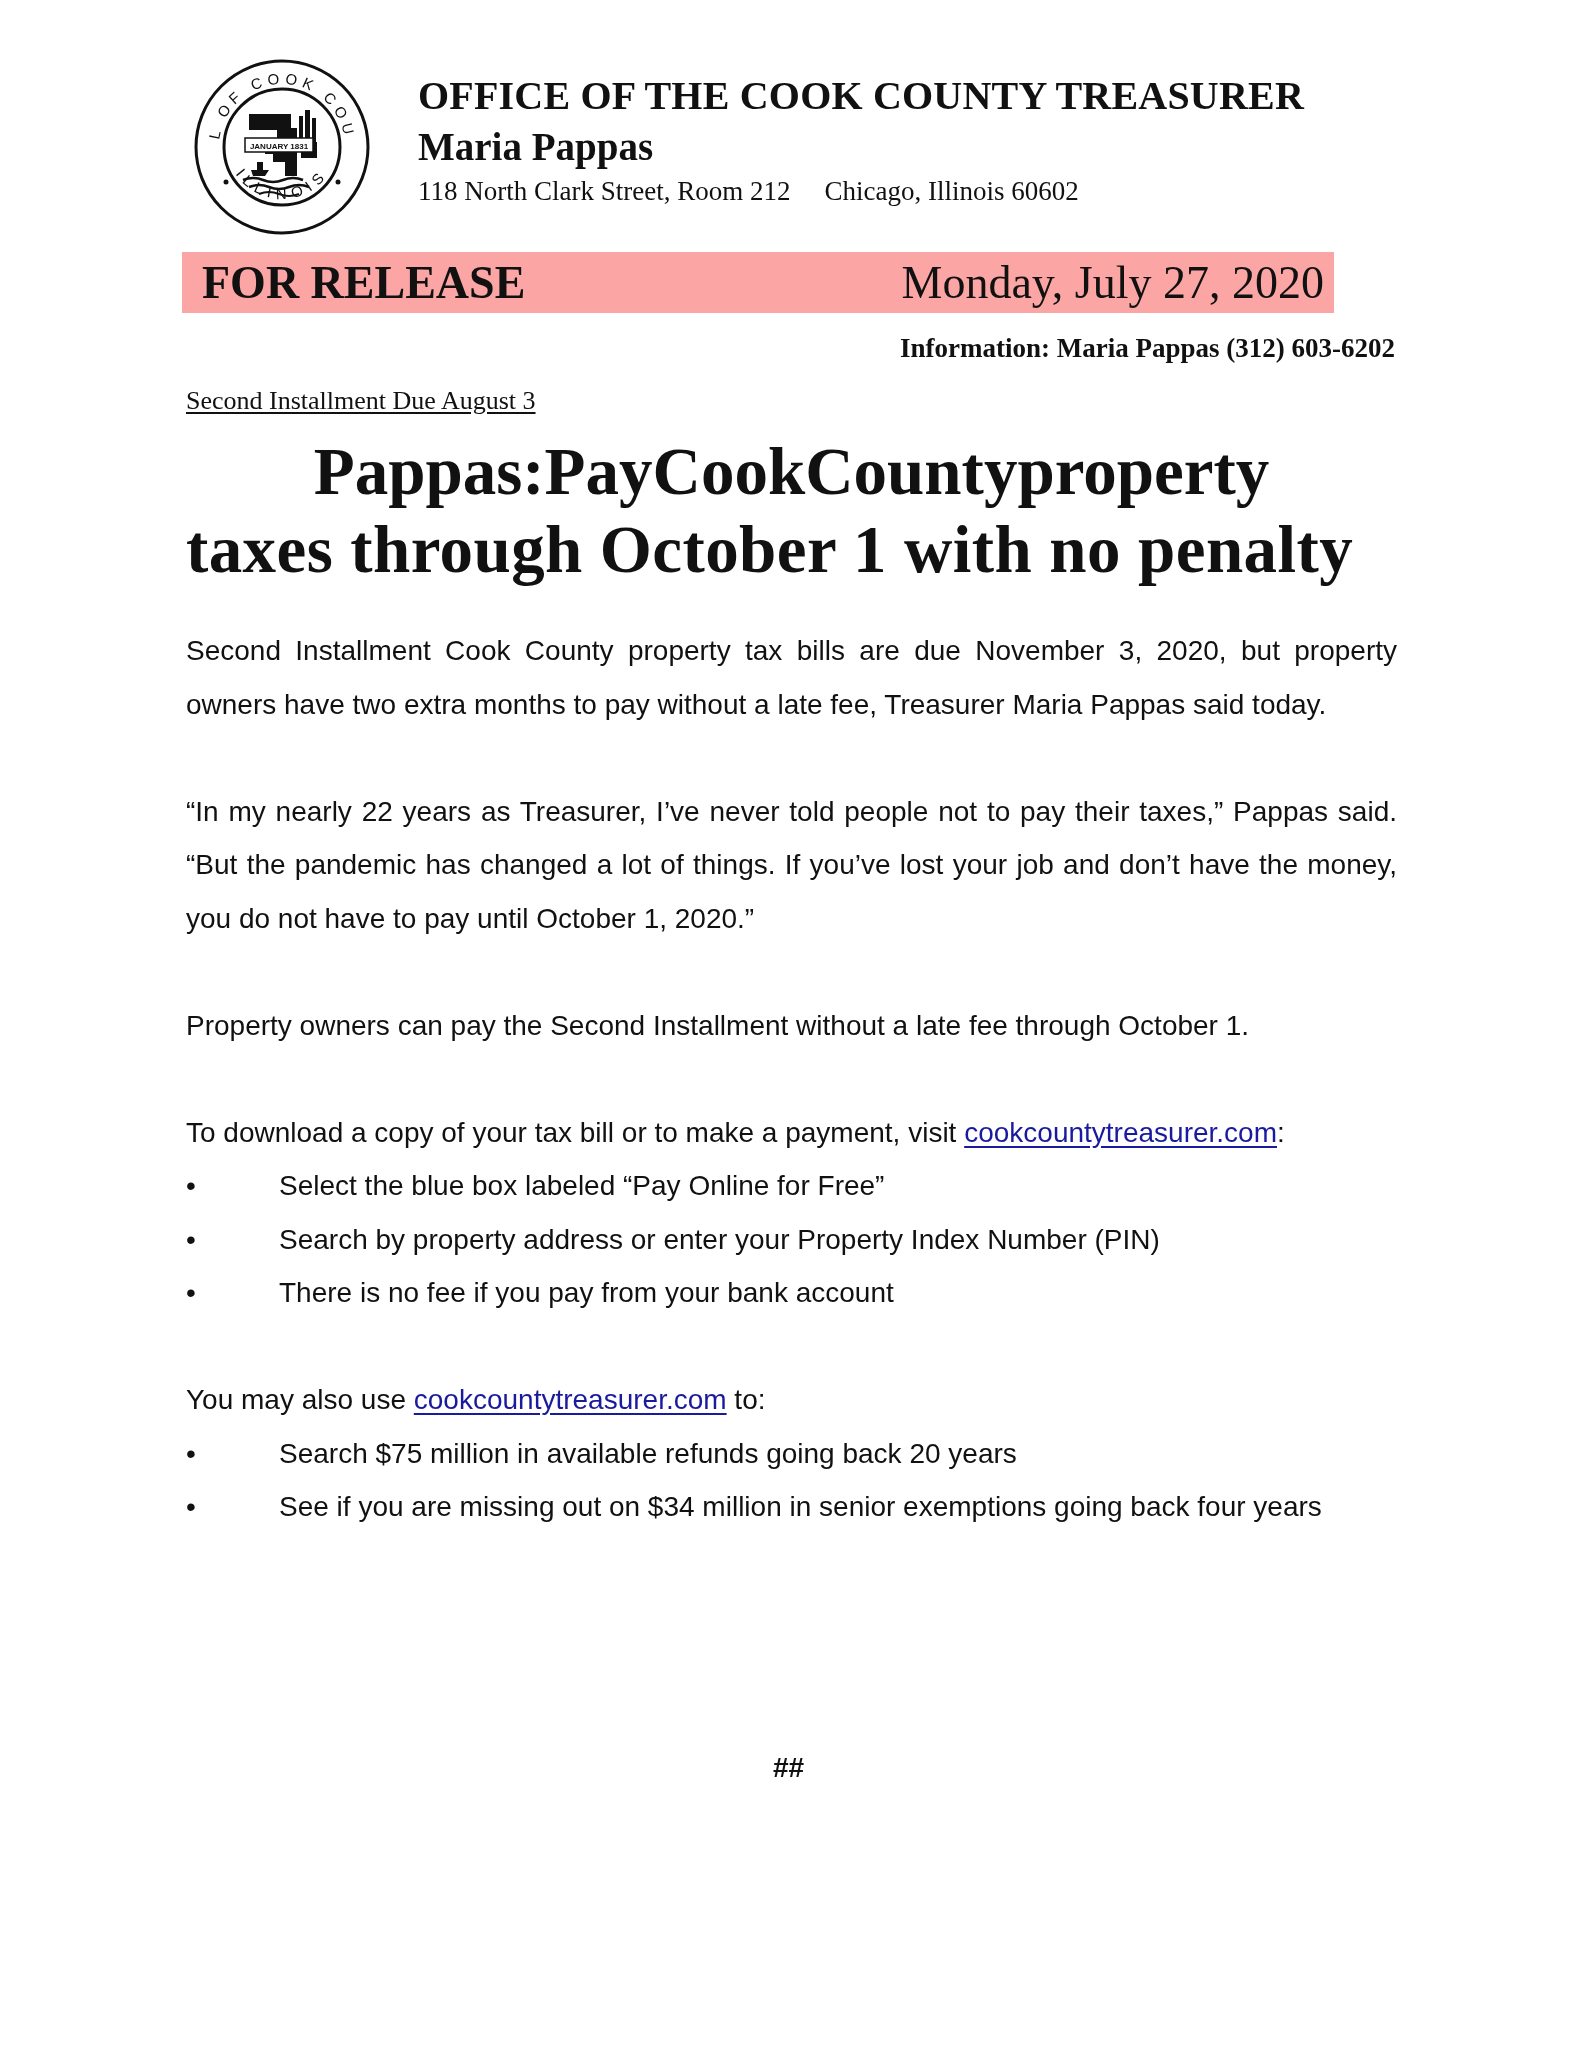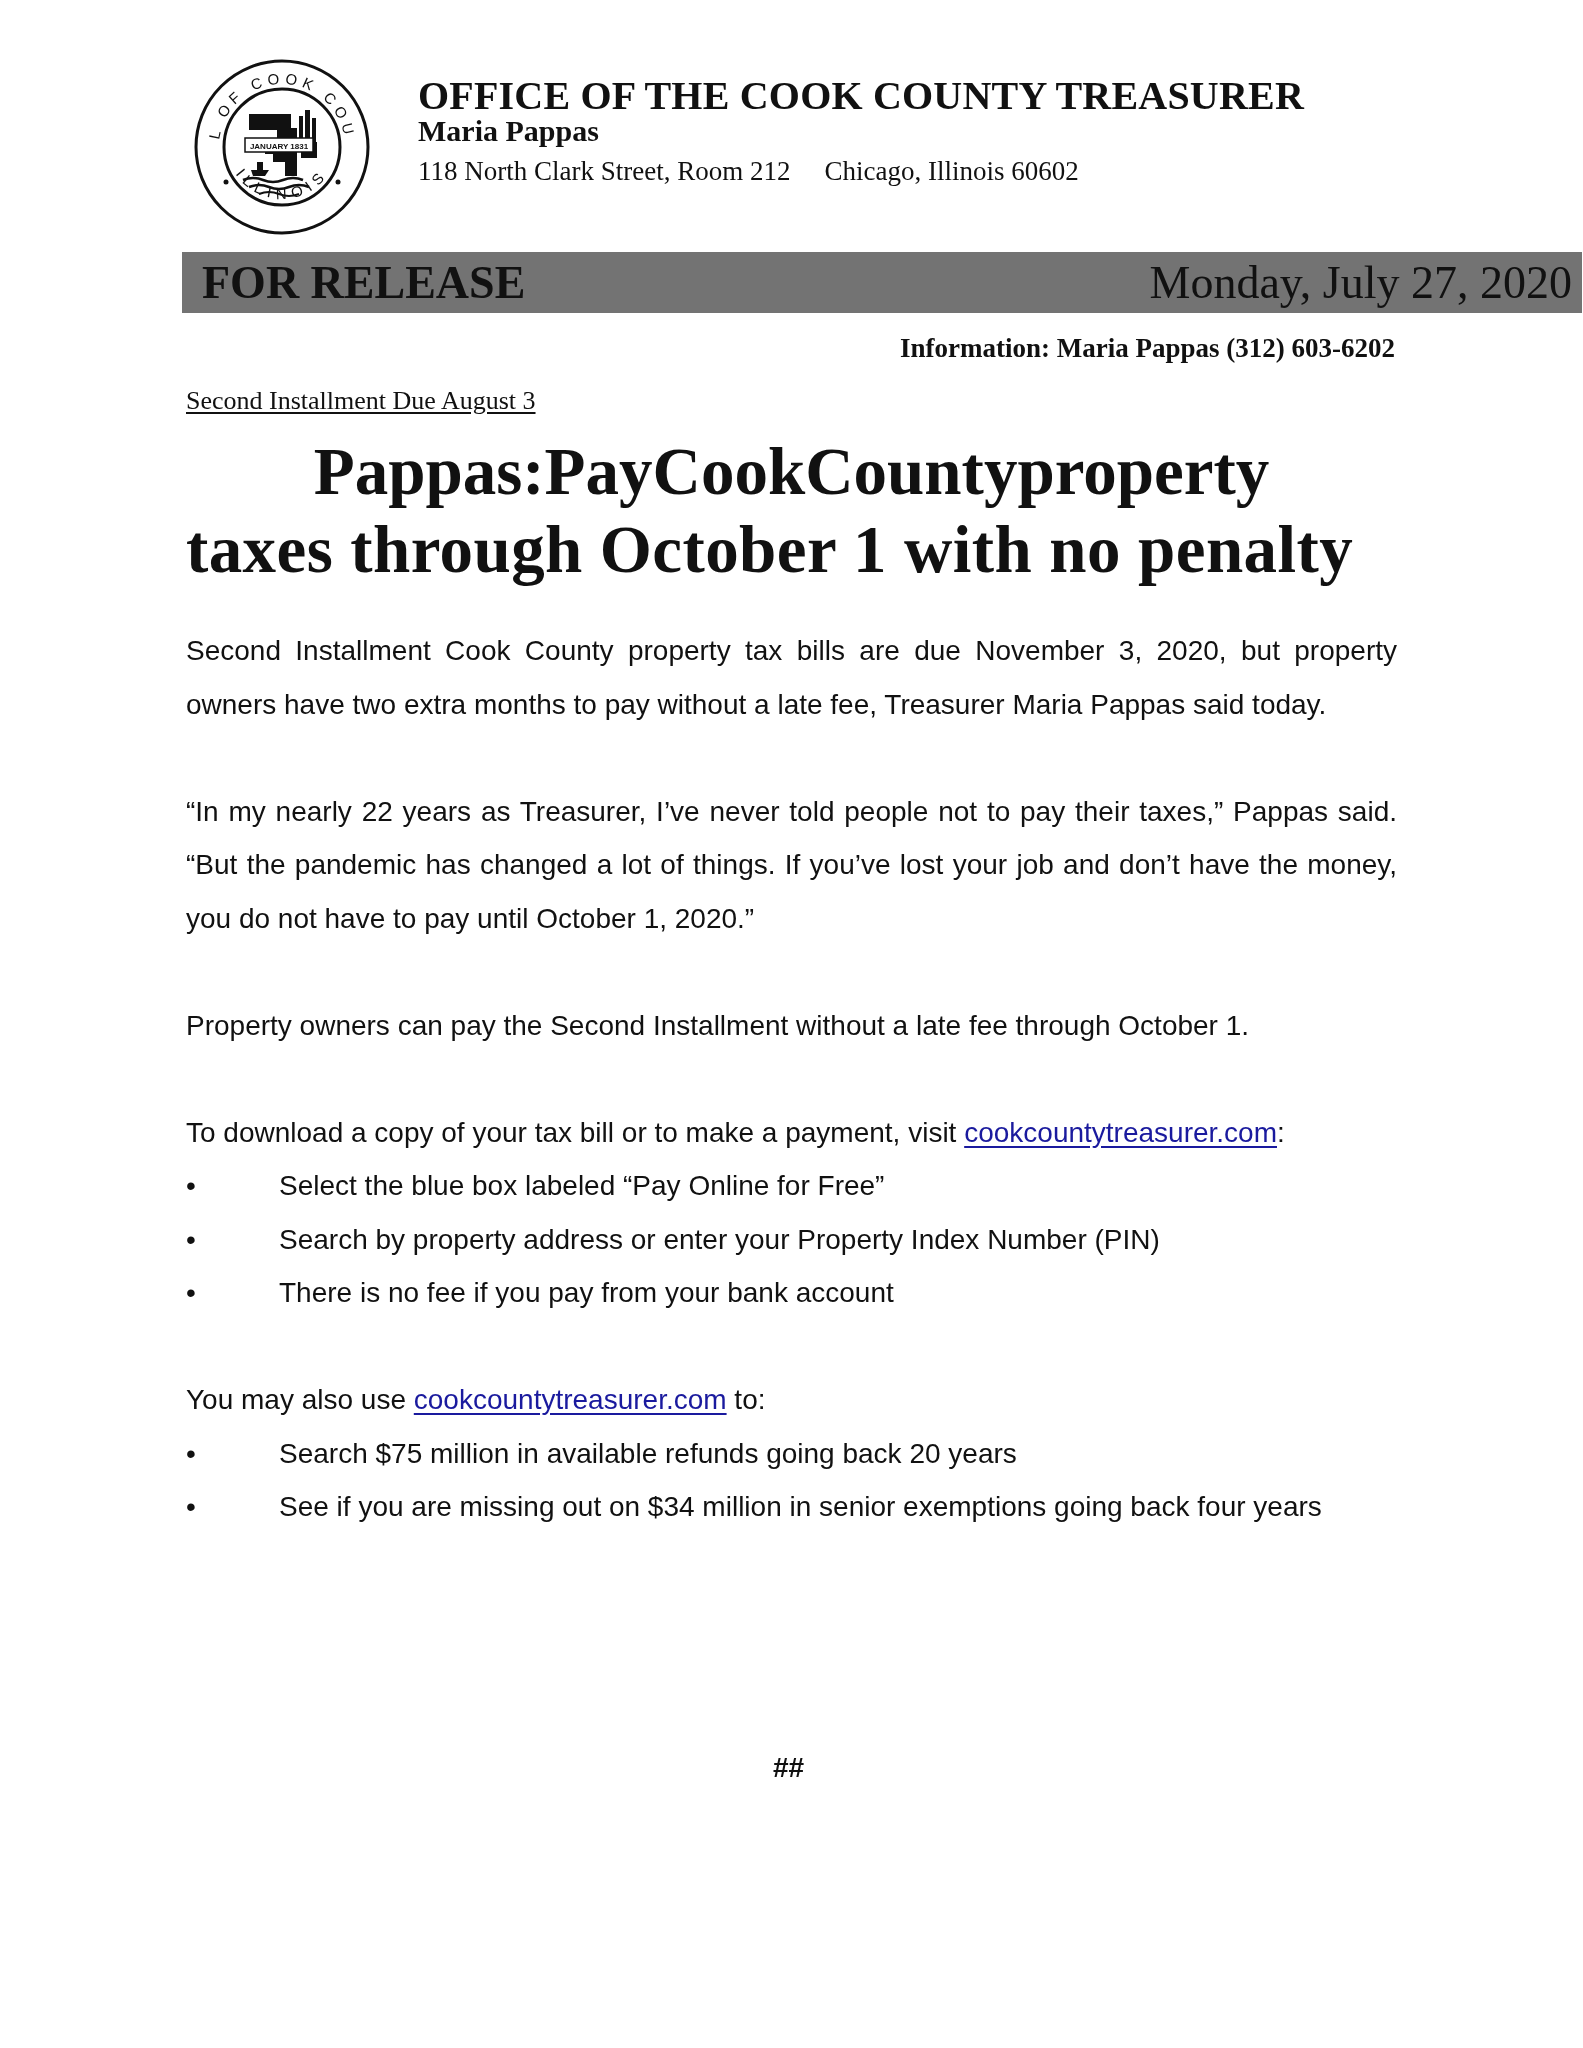--- a/index.html
+++ b/index.html
@@ -4,25 +4,25 @@
 <style>
   html, body { margin: 0; padding: 0; background: #ffffff; }
   body { width: 1583px; height: 2048px; position: relative; overflow: hidden; color: #111; }
   .serif { font-family: "Liberation Serif", "DejaVu Serif", serif; }
   .sans { font-family: "Liberation Sans", "DejaVu Sans", sans-serif; }
 
   #seal { position: absolute; left: 193px; top: 58px; width: 178px; height: 178px; }
 
   #letterhead { position: absolute; left: 418px; top: 76px; }
   #office-title { font-size: 40px; font-weight: bold; letter-spacing: 0.2px; white-space: nowrap; line-height: 1; }
-  #treasurer-name { font-size: 30px; font-weight: bold; line-height: 1; }
+  #treasurer-name { font-size: 39px; font-weight: bold; margin-top: 11px; line-height: 1; }
   #address-line { font-size: 27px; margin-top: 12px; line-height: 1; white-space: nowrap; }
   #address-line .gap { display: inline-block; width: 34px; }
 
-  #release-banner { position: absolute; left: 182px; top: 252px; width: 1400px; height: 61px; background: #737373; }
+  #release-banner { position: absolute; left: 182px; top: 252px; width: 1152px; height: 61px; background: #fca5a5; }
   #release-label { position: absolute; left: 20px; top: 8px; font-size: 46px; font-weight: bold; line-height: 1; }
   #release-date { position: absolute; right: 10px; top: 8px; font-size: 46px; font-weight: normal; line-height: 1; }
 
   #info-line { position: absolute; right: 188px; top: 333px; font-size: 27px; font-weight: bold; white-space: nowrap; }
 
   #section-label { position: absolute; left: 186px; top: 386px; font-size: 26px; text-decoration: underline; text-underline-offset: 3px; }
 
   #headline { position: absolute; left: 186px; top: 432px; width: 1211px; font-size: 67px; font-weight: bold; line-height: 78px; margin: 0; }
   #headline .line1 { display: flex; justify-content: center; }
   #headline .line2 { display: block; white-space: nowrap; letter-spacing: 0.4px; }

